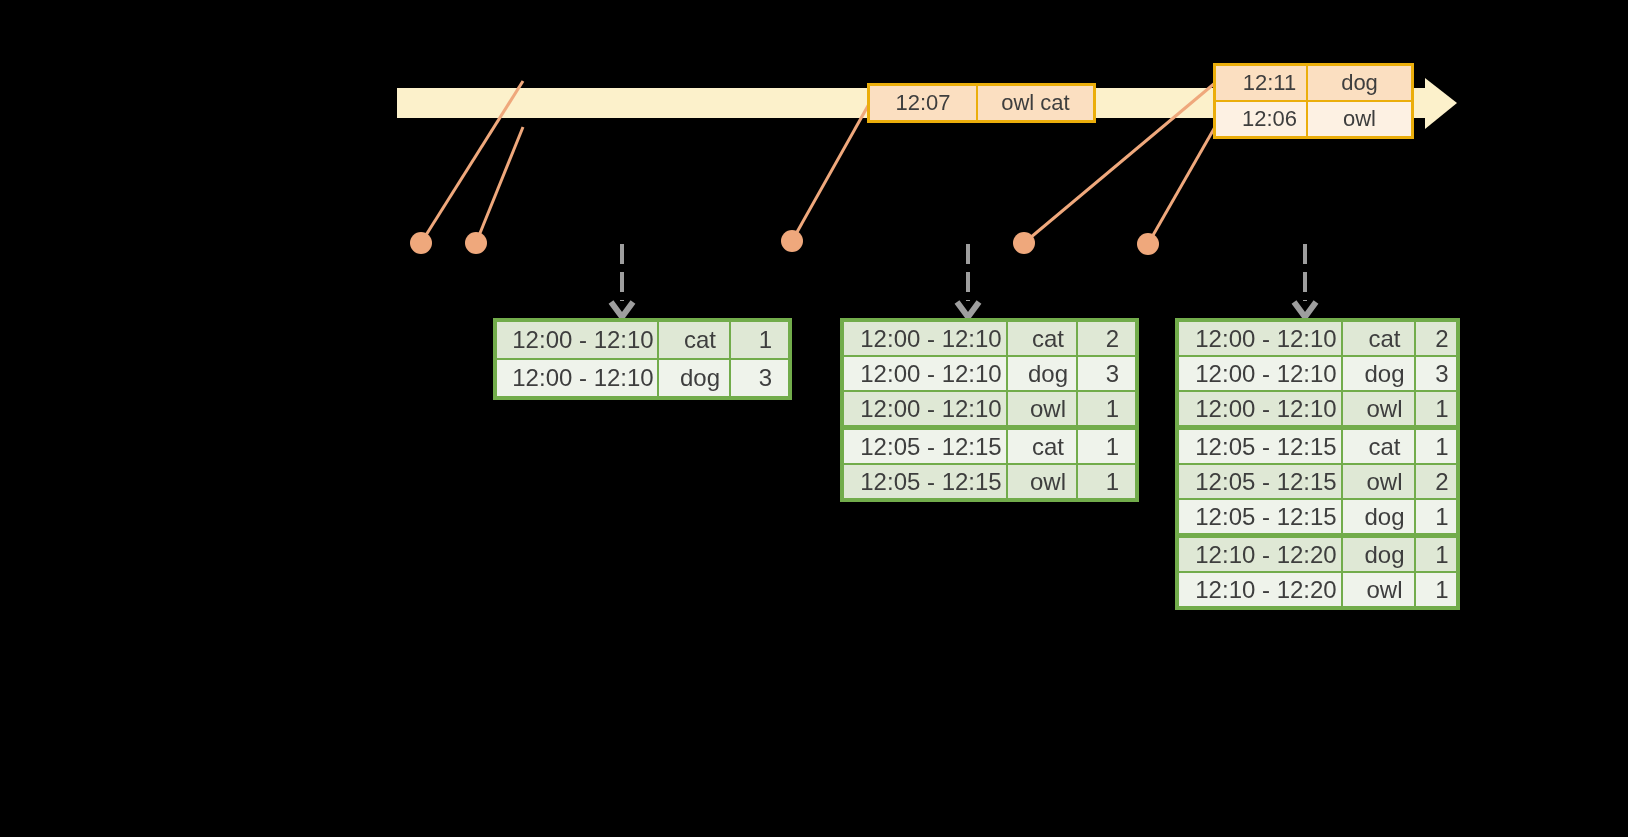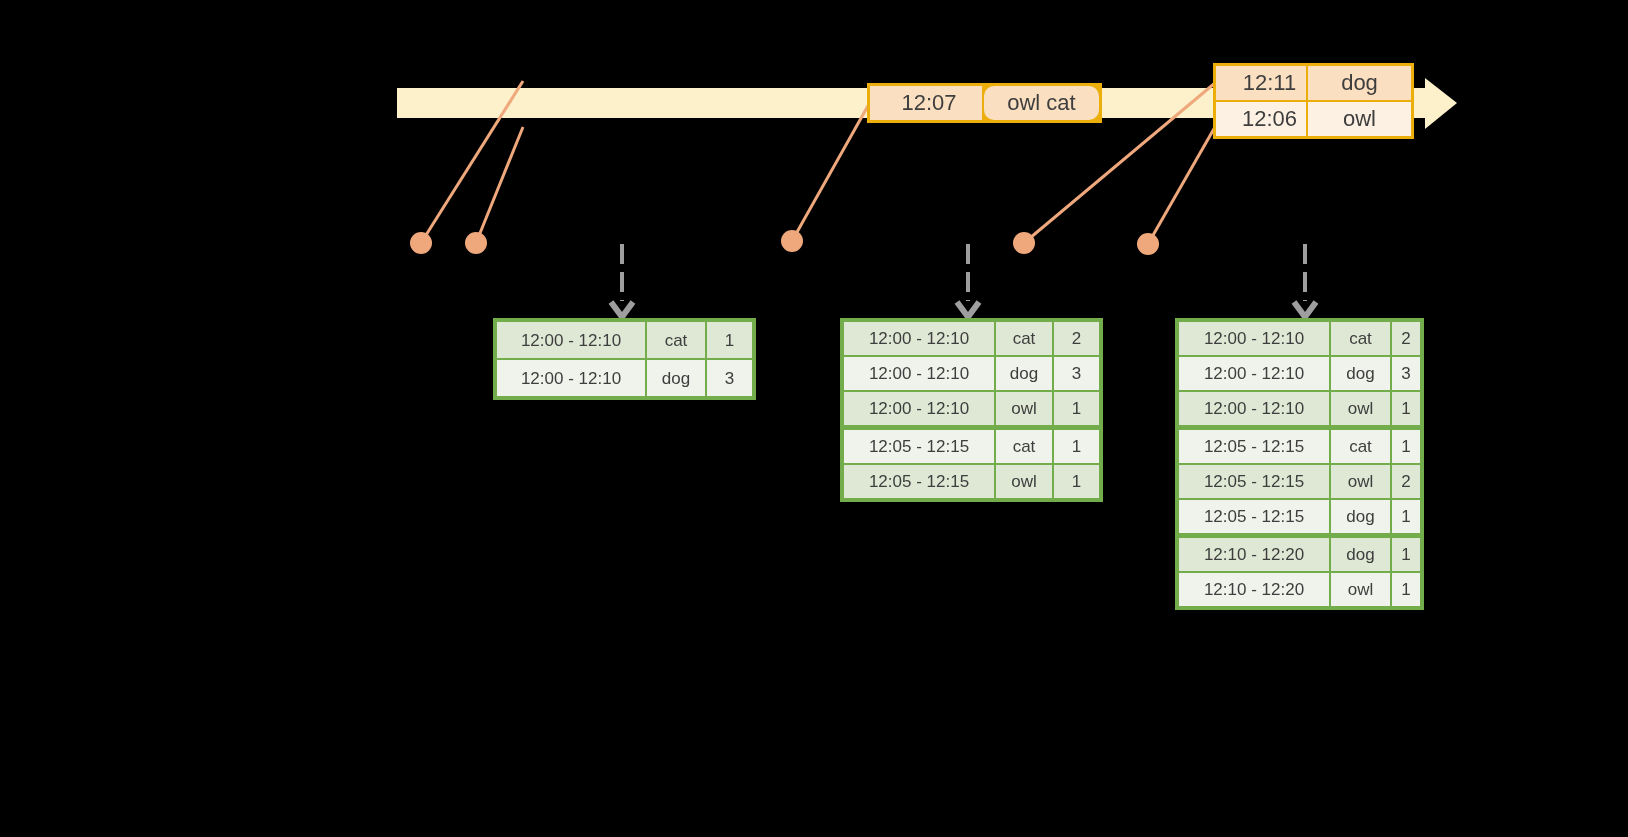--- a/index.html
+++ b/index.html
@@ -20,35 +20,35 @@
   .erow{display:flex;gap:2px;}
   .ecell{
     height:34px;display:flex;align-items:center;justify-content:center;
     font-size:22px;line-height:1;color:var(--text,#3e3e3e);
   }
   .erow.dark  .ecell{background:var(--event-row-dark,#fbdfc1);}
   .erow.light .ecell{background:var(--event-row-light,#fdf1e3);}
   #etable1{left:521px;top:64px;}
   #etable1 .c-time{width:84px;}  #etable1 .c-words{width:112px;}
   #etable2{left:867px;top:83px;}
-  #etable2 .c-time{width:106px;padding-left:6px;}  #etable2 .c-words{width:115px;border-radius:10px;}
+  #etable2 .c-time{width:106px;}  #etable2 .c-words{width:115px;}
   #etable3{left:1213px;top:63px;}
   #etable3 .c-time{width:73px;padding-left:17px;}  #etable3 .c-words{width:103px;}
 
   
   .rtable{
     position:absolute;z-index:2;
     background:var(--result-border,#72ac4b);
     padding:4px;display:flex;flex-direction:column;gap:2px;
   }
   .rrow{display:flex;gap:2px;}
   .rrow.gbreak{margin-top:3px;}
   .rcell{
     display:flex;align-items:center;justify-content:center;
-    font-size:17px;line-height:1;color:var(--text,#3e3e3e);
+    font-size:24px;line-height:1;color:var(--text,#3e3e3e);padding-left:12px;
   }
   .rrow.dark  .rcell{background:var(--result-row-dark,#dfe8d5);}
   .rrow.light .rcell{background:var(--result-row-light,#eff3eb);}
   #rtable1{left:493px;top:318px;}
   #rtable1 .rcell{height:36px;}
   #rtable1 .c-window{width:148px;} #rtable1 .c-word{width:58px;} #rtable1 .c-count{width:45px;}
   #rtable2{left:840px;top:318px;}
   #rtable2 .rcell{height:33px;}
   #rtable2 .c-window{width:150px;} #rtable2 .c-word{width:56px;} #rtable2 .c-count{width:45px;}
   #rtable3{left:1175px;top:318px;}

